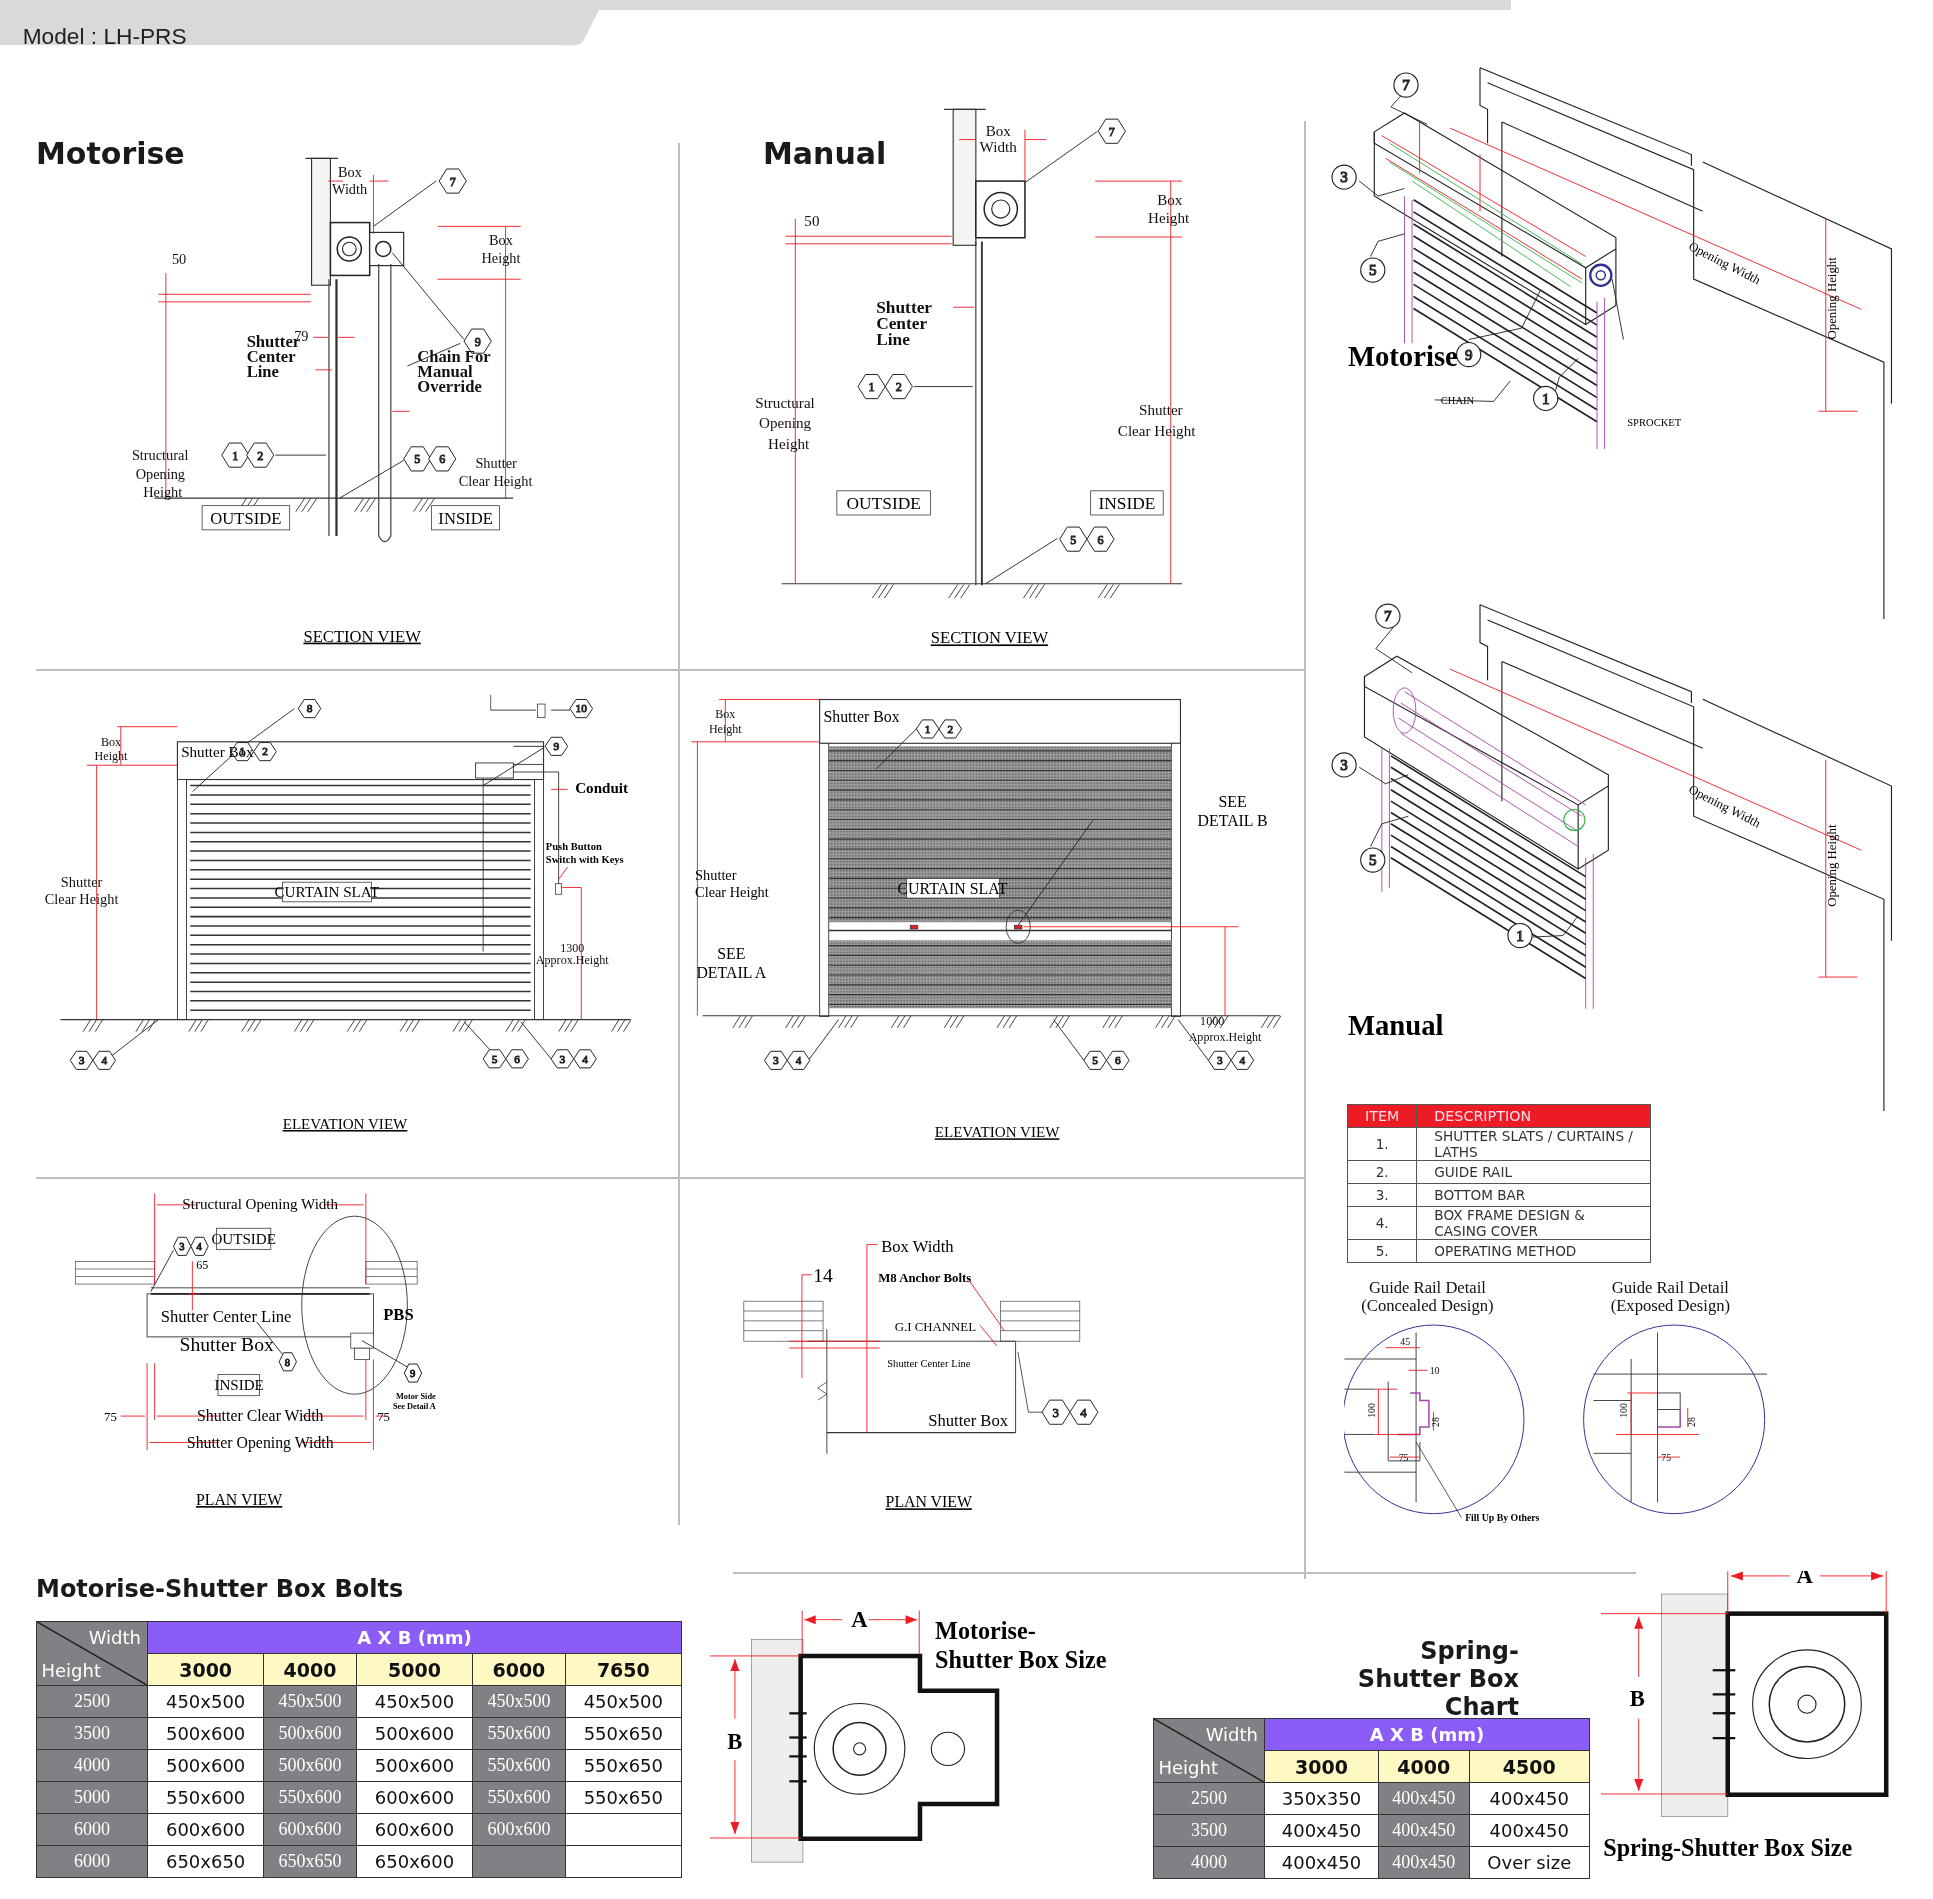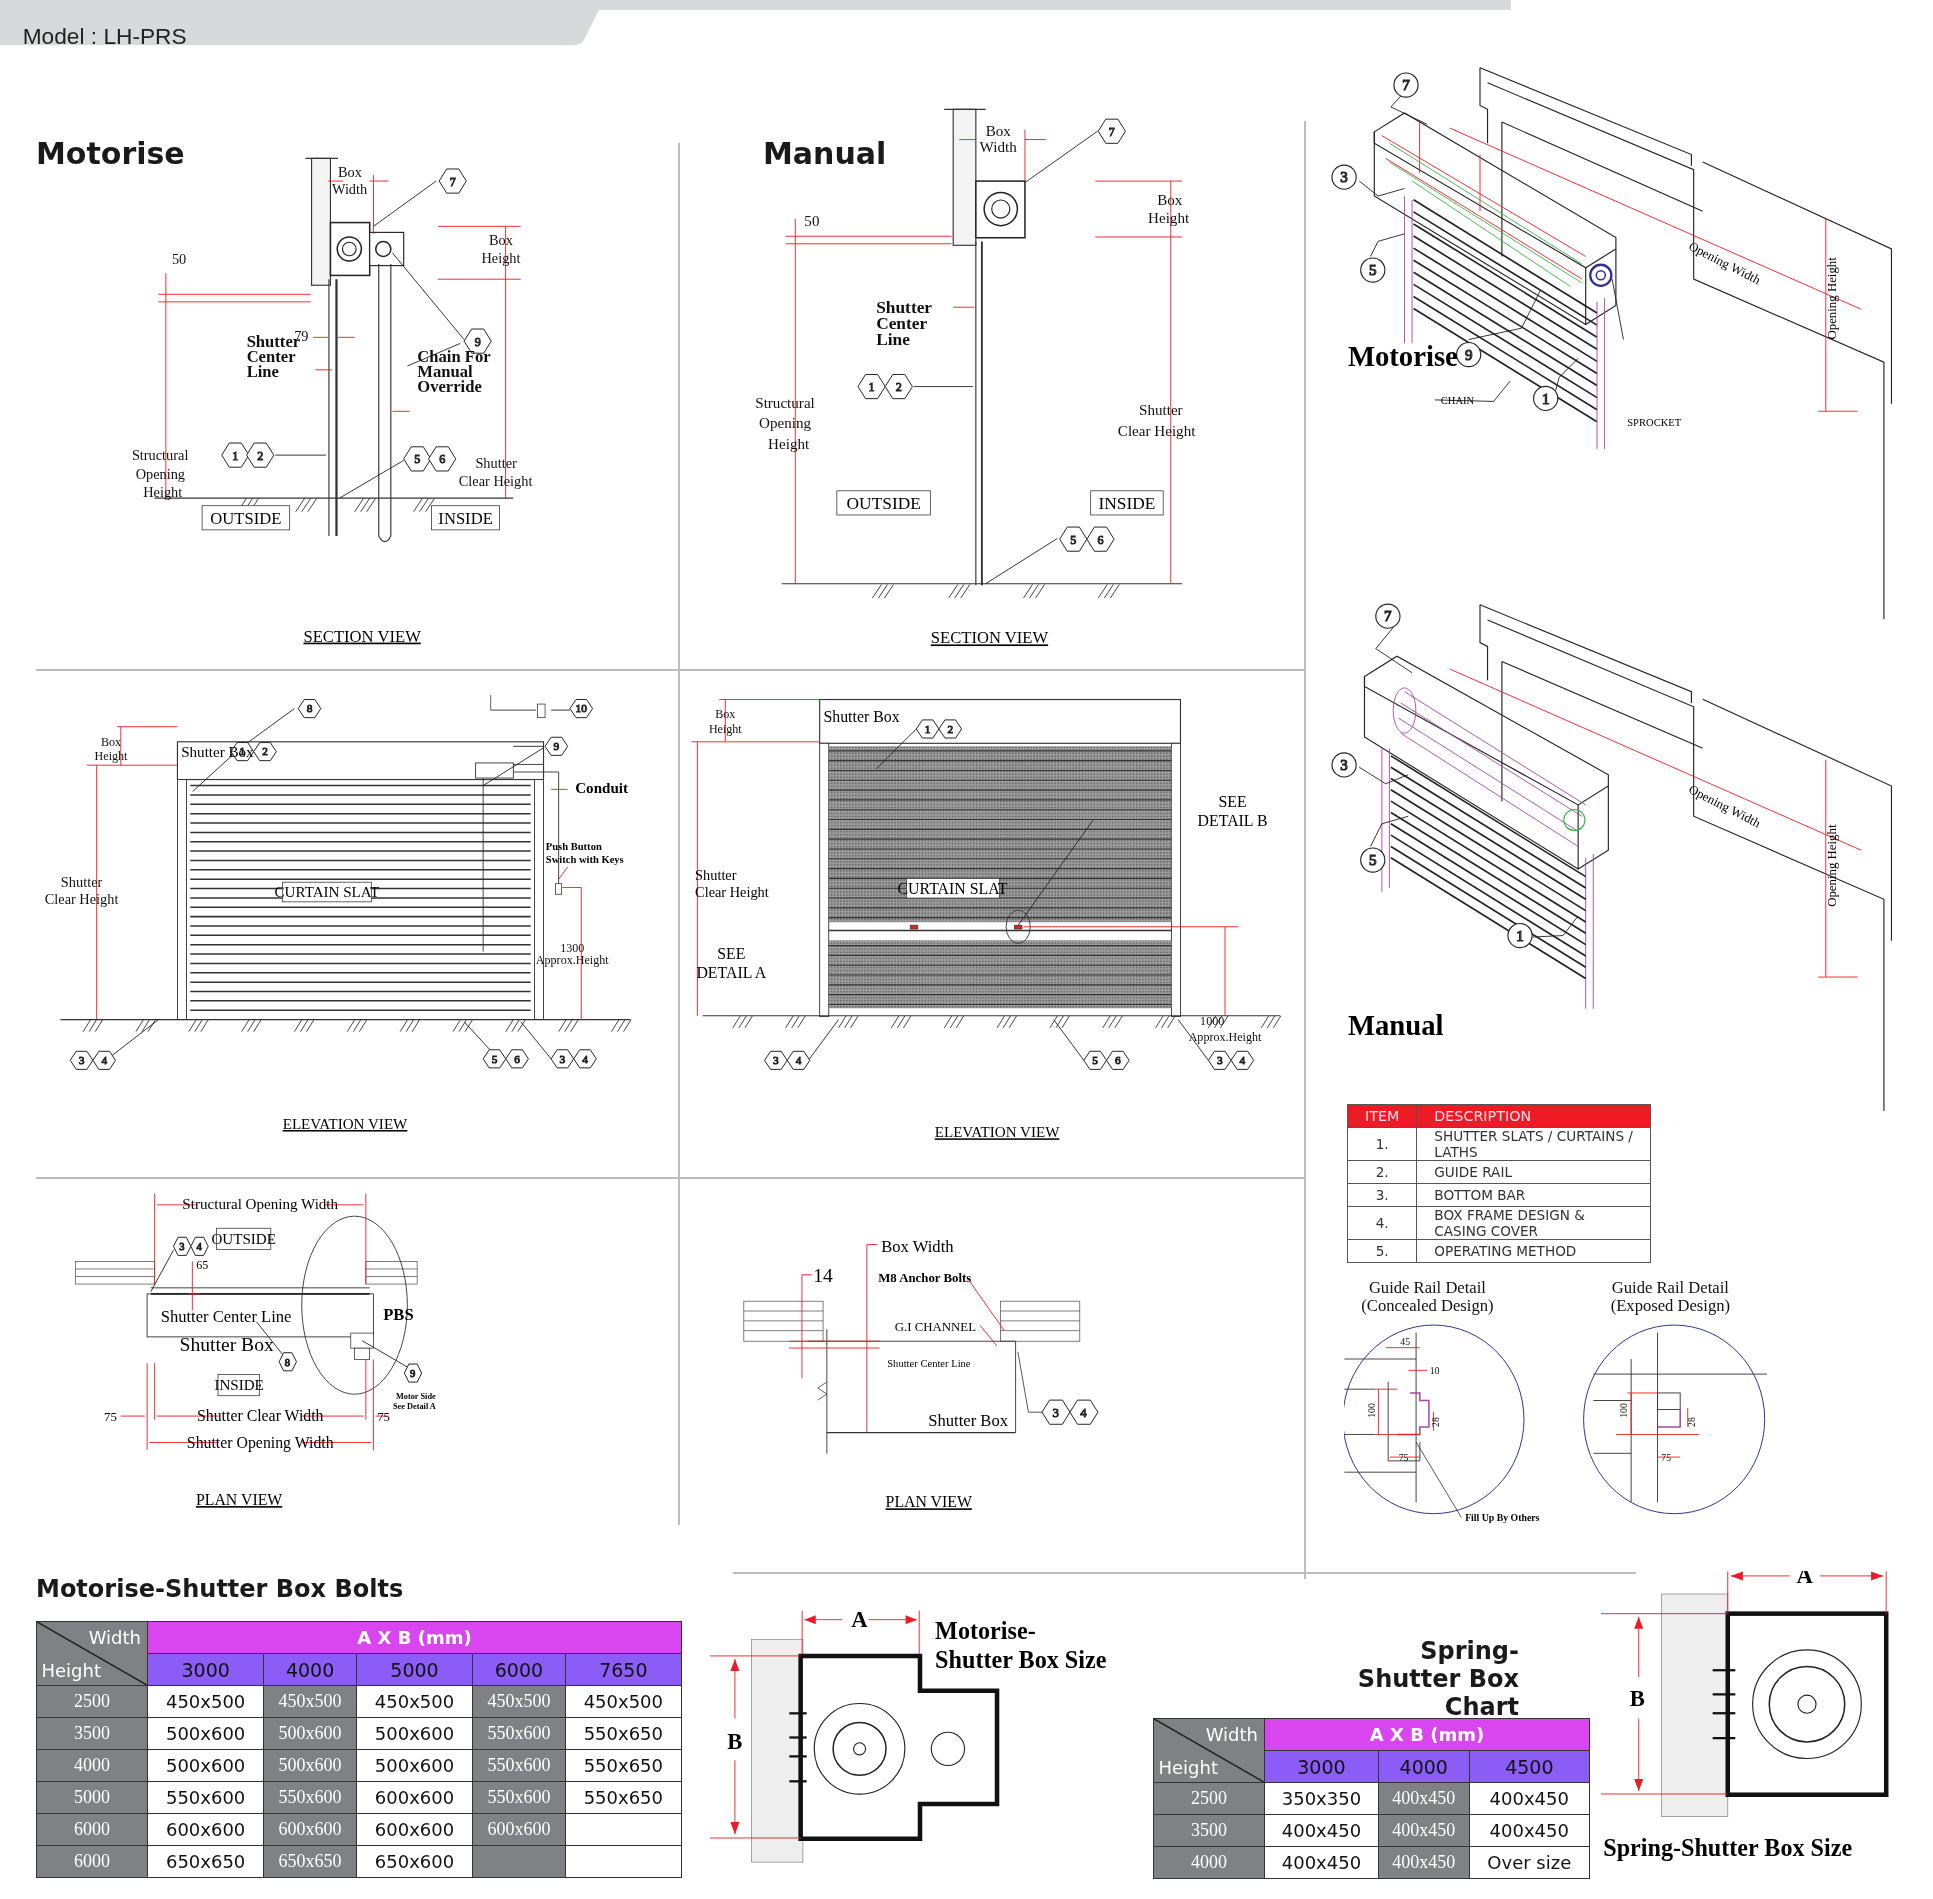--- a/index.html
+++ b/index.html
@@ -7,22 +7,22 @@
   .abs{position:absolute;}
   .hdr-band{left:0;top:0;width:574px;height:45px;background:#d8d9da;}
   .hdr-strip{left:529px;top:0;width:982px;height:9.8px;background:#d8d9da;}
   .model{left:22.7px;top:23px;font-family:"Liberation Sans",sans-serif;font-size:22.7px;color:#222;}
   .big-title{font-family:"DejaVu Sans","Liberation Sans",sans-serif;font-weight:bold;font-size:30px;color:#1a1a1a;}
   .divider-v{width:1.5px;background:#bdbdbd;}
   .divider-h{height:2.3px;background:#bdbdbd;}
   svg text{font-family:"Liberation Serif","DejaVu Serif",serif;}
   .tbl{border-collapse:collapse;font-family:"DejaVu Sans","Liberation Sans",sans-serif;}
   .tbl td,.tbl th{border:1.5px solid #333;text-align:center;font-size:18px;height:31px;padding:0;}
-  .tbl .hblack{background:#d946ef;color:#fff;font-weight:bold;font-size:18px;margin-top:24px;}
-  .tbl .hlight{background:#8b5cf6;color:#111;font-weight:normal;font-size:19px;margin-left:46px;}
+  .tbl .hblack{background:#8b5cf6;color:#fff;font-weight:bold;font-size:18px;margin-top:24px;}
+  .tbl .hlight{background:#fef9c3;color:#111;font-weight:bold;font-size:19px;margin-left:46px;}
   .tbl .gray{background:#808184;color:#fff;font-family:Liberation Serif, serif;}
   .tbl .white{background:#fff;color:#111;}
   .tbl .corner{background:#808184;color:#fff;position:relative;}
   .legend{border-collapse:collapse;font-family:"DejaVu Sans","Liberation Sans",sans-serif;font-size:13.6px;color:#333;}
   .legend td{border:1.1px solid #555;height:22px;padding:0 17px;}
   .legend .lh{background:#ed1c24;color:#fde;font-size:14.3px;}
   .chart-title{font-family:"DejaVu Sans","Liberation Sans",sans-serif;font-weight:bold;font-size:24px;color:#1a1a1a;}
 </style>
 </head>
 <body>

